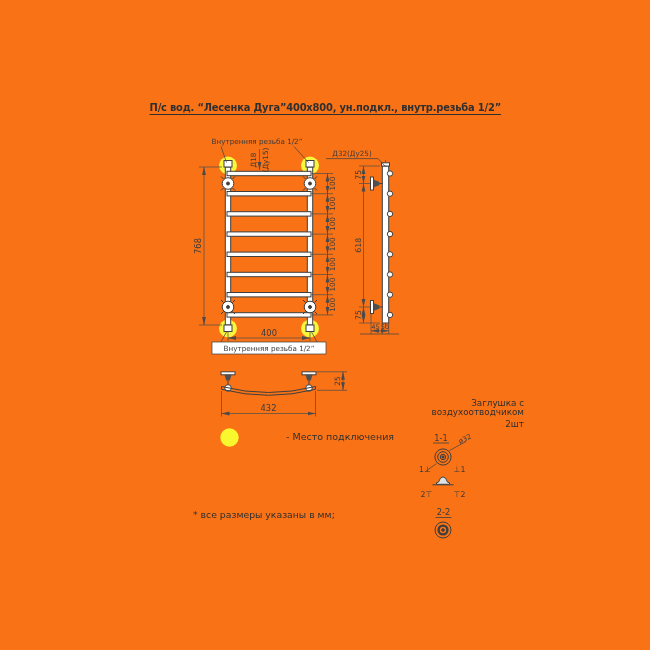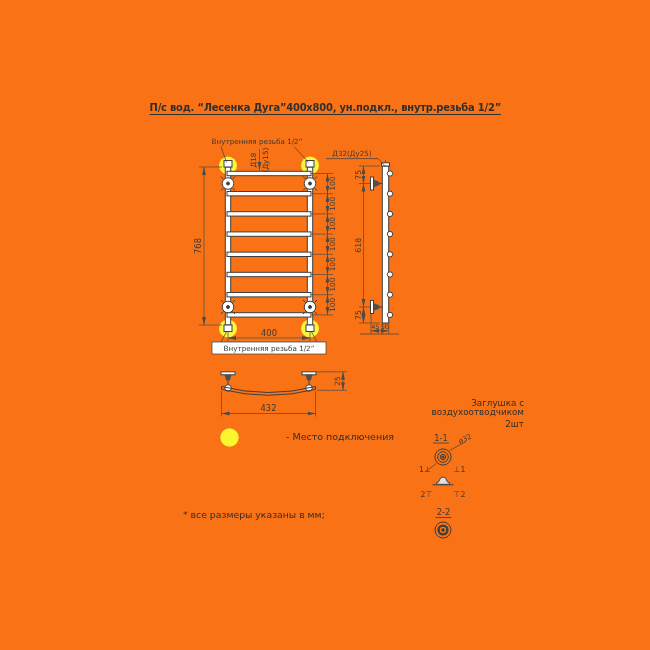--- a/index.html
+++ b/index.html
@@ -3,21 +3,21 @@
 <meta charset="utf-8">
 <style>
   html,body{margin:0;padding:0;background:#ffffff;}
   #stage{position:relative;width:650px;height:650px;background:#f97316;overflow:hidden;
          font-family:"DejaVu Sans",sans-serif;color:#333;}
   .abs{position:absolute;}
   #title{top:101px;left:0;width:650px;text-align:center;font-size:11px;font-weight:bold;
          color:#2f2f2f;letter-spacing:-0.2px;}
   #title span{display:inline-block;transform:scaleX(0.9);transform-origin:center;
          text-decoration:underline;text-underline-offset:3px;}
-  .note-block{left:183px;top:508px;width:230px;font-size:9.3px;line-height:13px;color:#2f2f2f;}
+  .note-block{left:193px;top:508px;width:230px;font-size:9.3px;line-height:13px;color:#2f2f2f;}
   #legend-label{left:250px;top:431px;font-size:9.5px;color:#2f2f2f;margin-left:36px;}
   .detail-head{left:402px;width:122px;text-align:right;font-size:8.8px;color:#2f2f2f;}
   svg text{font-family:"DejaVu Sans",sans-serif;fill:#3a3a3a;}
 </style>
 </head>
 <body>
 
 <div id="stage">
 
   <div id="title" class="abs">

